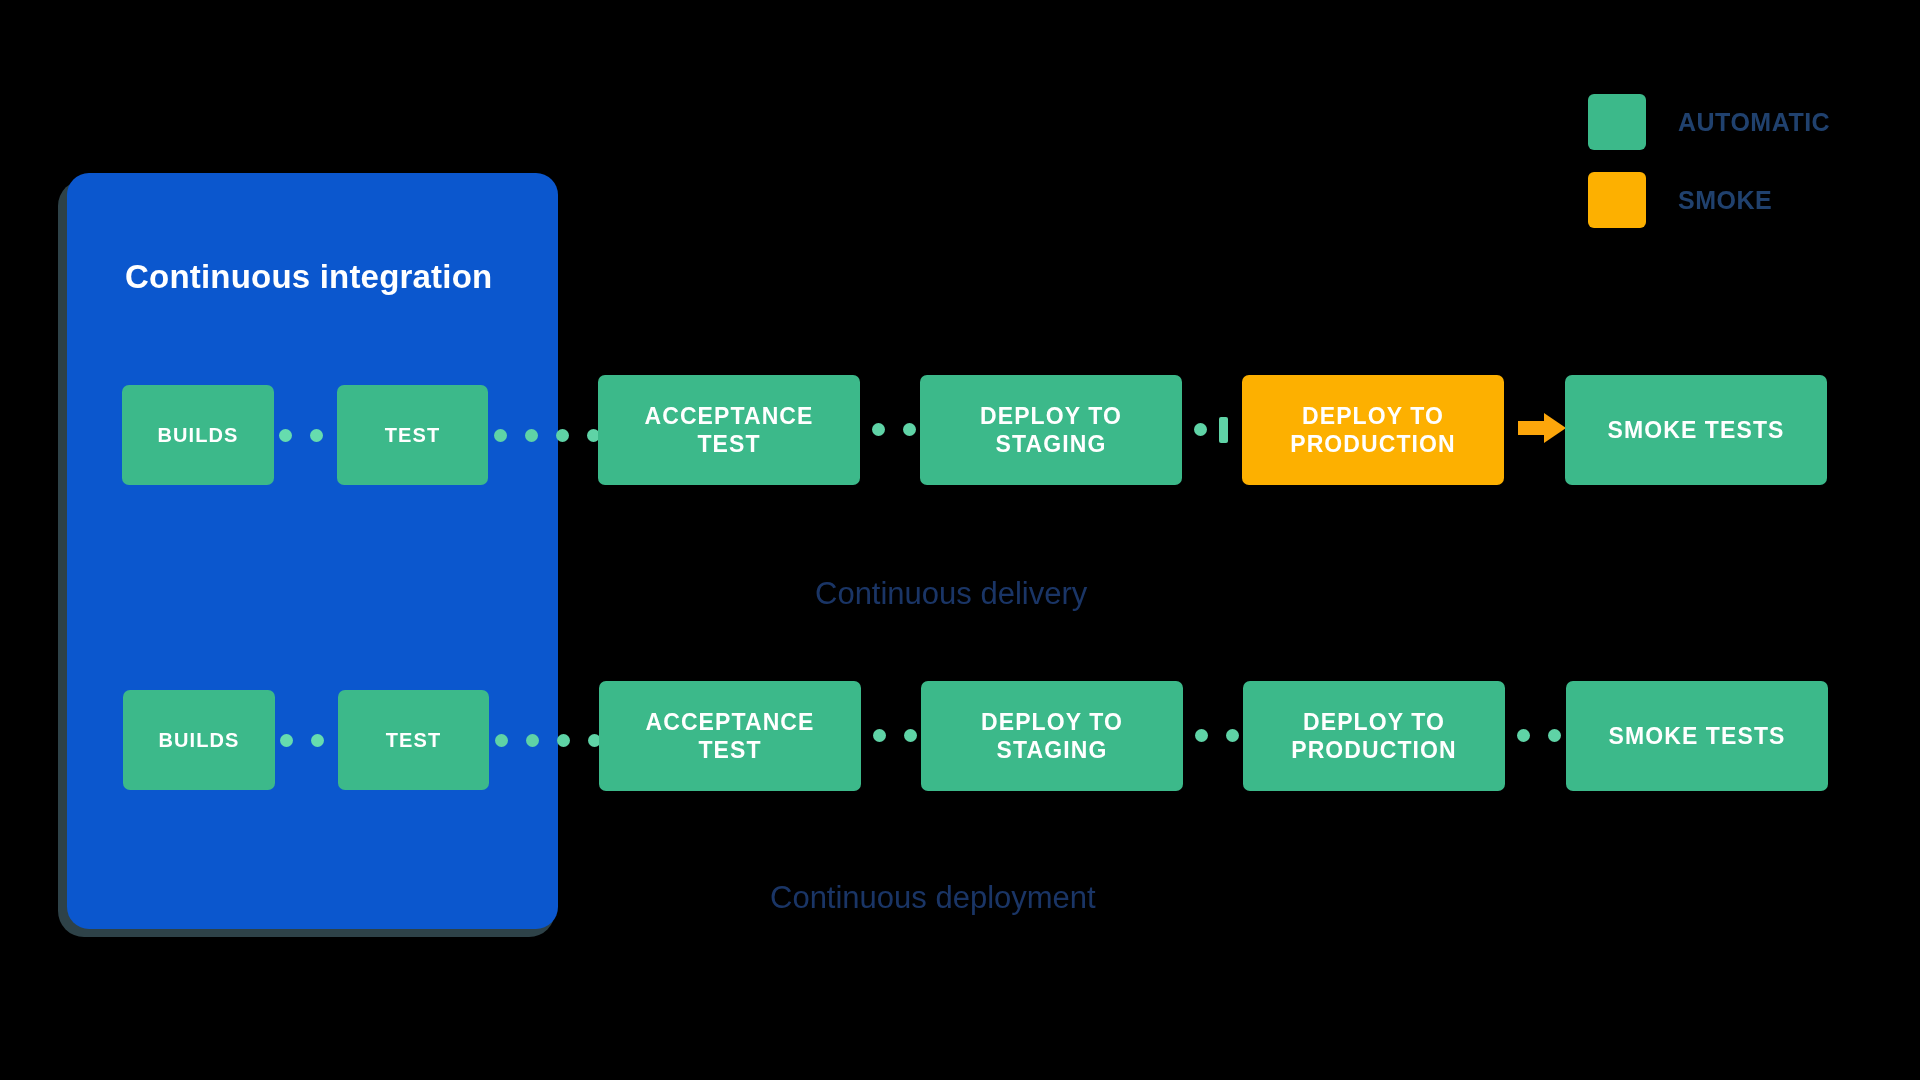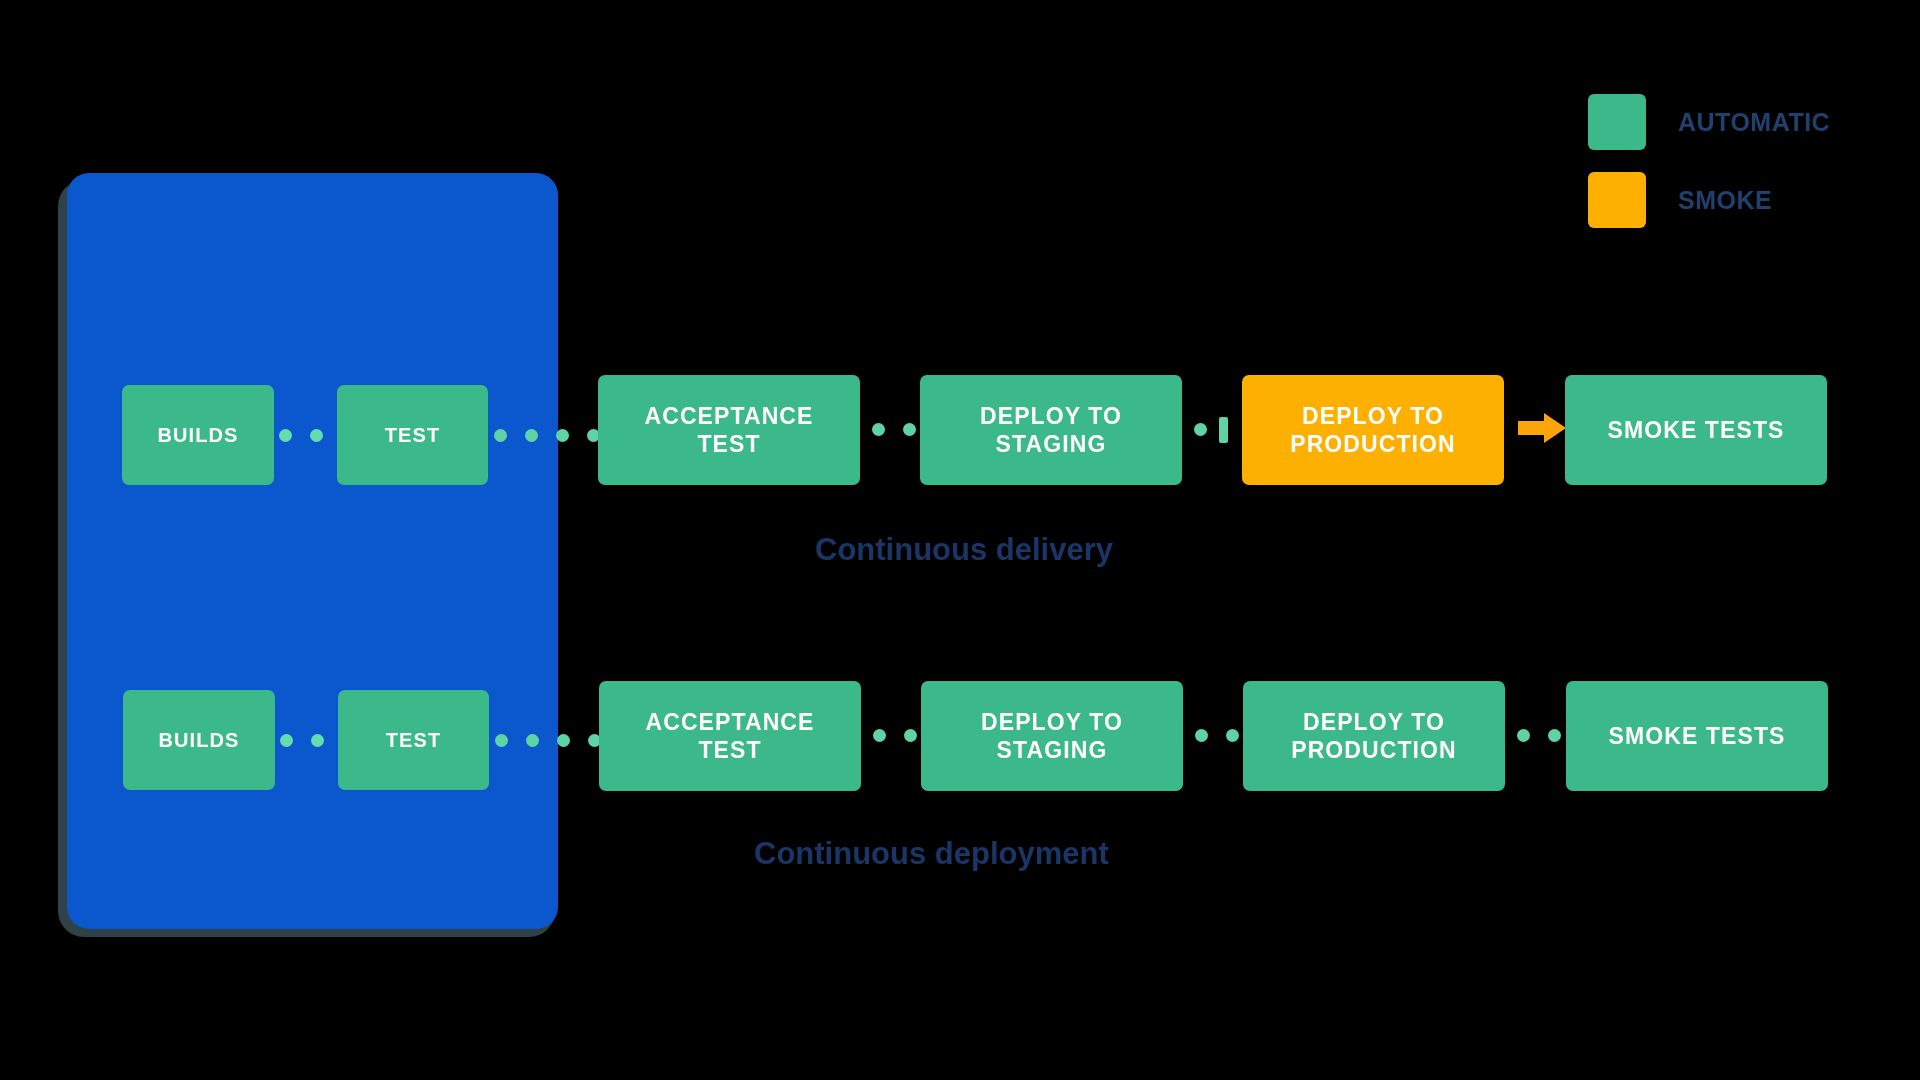--- a/index.html
+++ b/index.html
@@ -131,23 +131,24 @@
     height: 0;
     border-top: 15px solid transparent;
     border-bottom: 15px solid transparent;
     border-left: 22px solid #fca60b;
   }
 
   
   .flow-caption {
     position: absolute;
     font-size: 31px;
-    font-weight: 700;
+    font-weight: 400;
     color: #1a3566;
     white-space: nowrap;
+    margin-top: 44px;
   }
 </style>
 </head>
 <body>
 
 <div id="canvas">
 
   <div class="legend">
 
     <div class="legend-row r0">
@@ -157,20 +158,21 @@
 
     <div class="legend-row r1">
       <div class="legend-swatch" style="background:#fdb000"></div>
       <div class="legend-label">SMOKE</div>
     </div>
 
   </div>
 
   <div class="ci-shadow"></div>
   <div class="ci-panel"></div>
+  <div class="ci-title">Continuous integration</div>
 
   <div class="stage auto small" style="left:122px; top:385px; width:152px; height:100px;">
     <span>BUILDS</span>
   </div>
 
   <div class="dots onblue" style="left:279px; top:429px; gap:18px;">
     <span></span>
     <span></span>
     <span></span>
     <span></span>
@@ -280,15 +282,15 @@
   <div class="dots" style="left:1517px; top:729px; gap:18px;">
     <span></span>
     <span></span>
     <span></span>
   </div>
 
   <div class="stage auto big" style="left:1566px; top:681px; width:262px; height:110px;">
     <span>SMOKE TESTS</span>
   </div>
 
-  <div class="flow-caption" style="left:754px; top:836px;text-align:center;">Continuous deployment</div>
+  <div class="flow-caption" style="left:770px; top:836px;text-align:center;">Continuous deployment</div>
 
 </div>
 
 </body></html>

